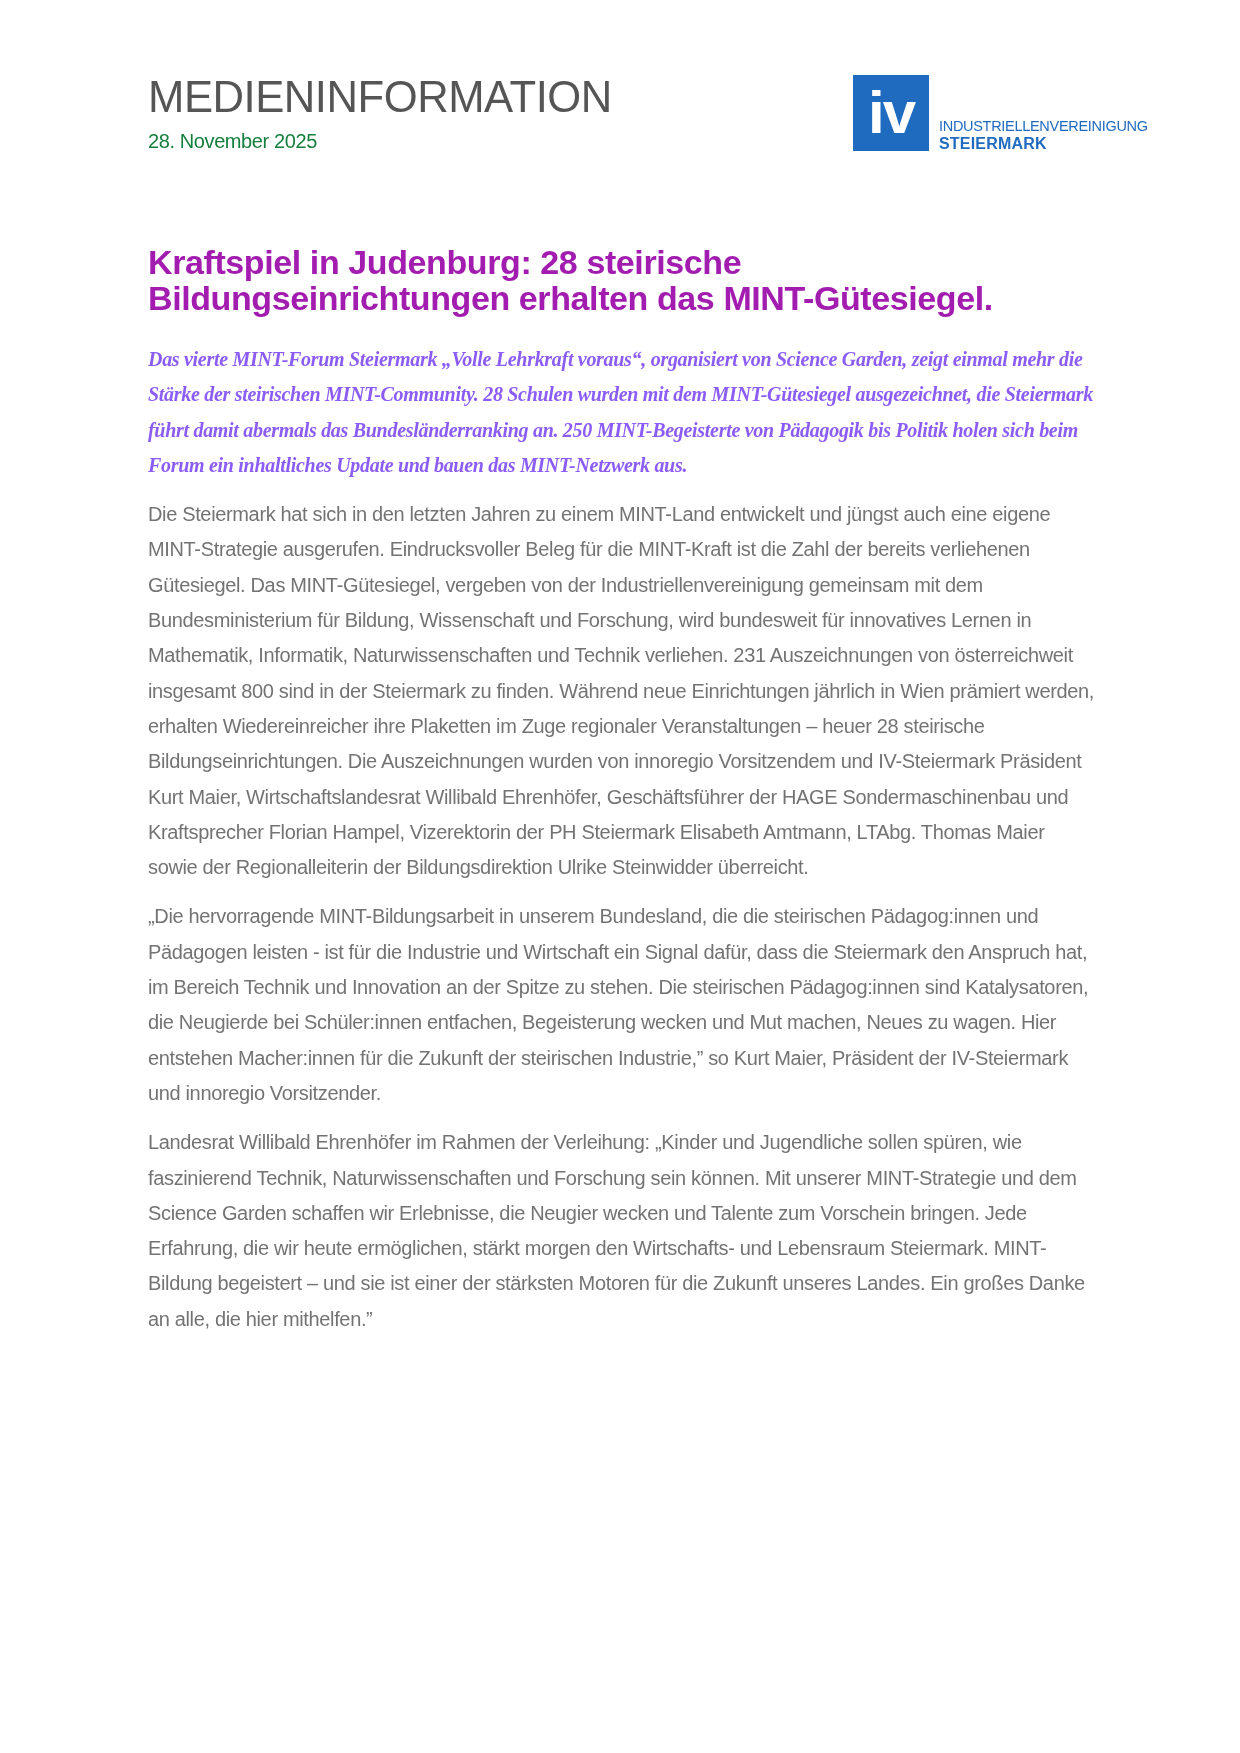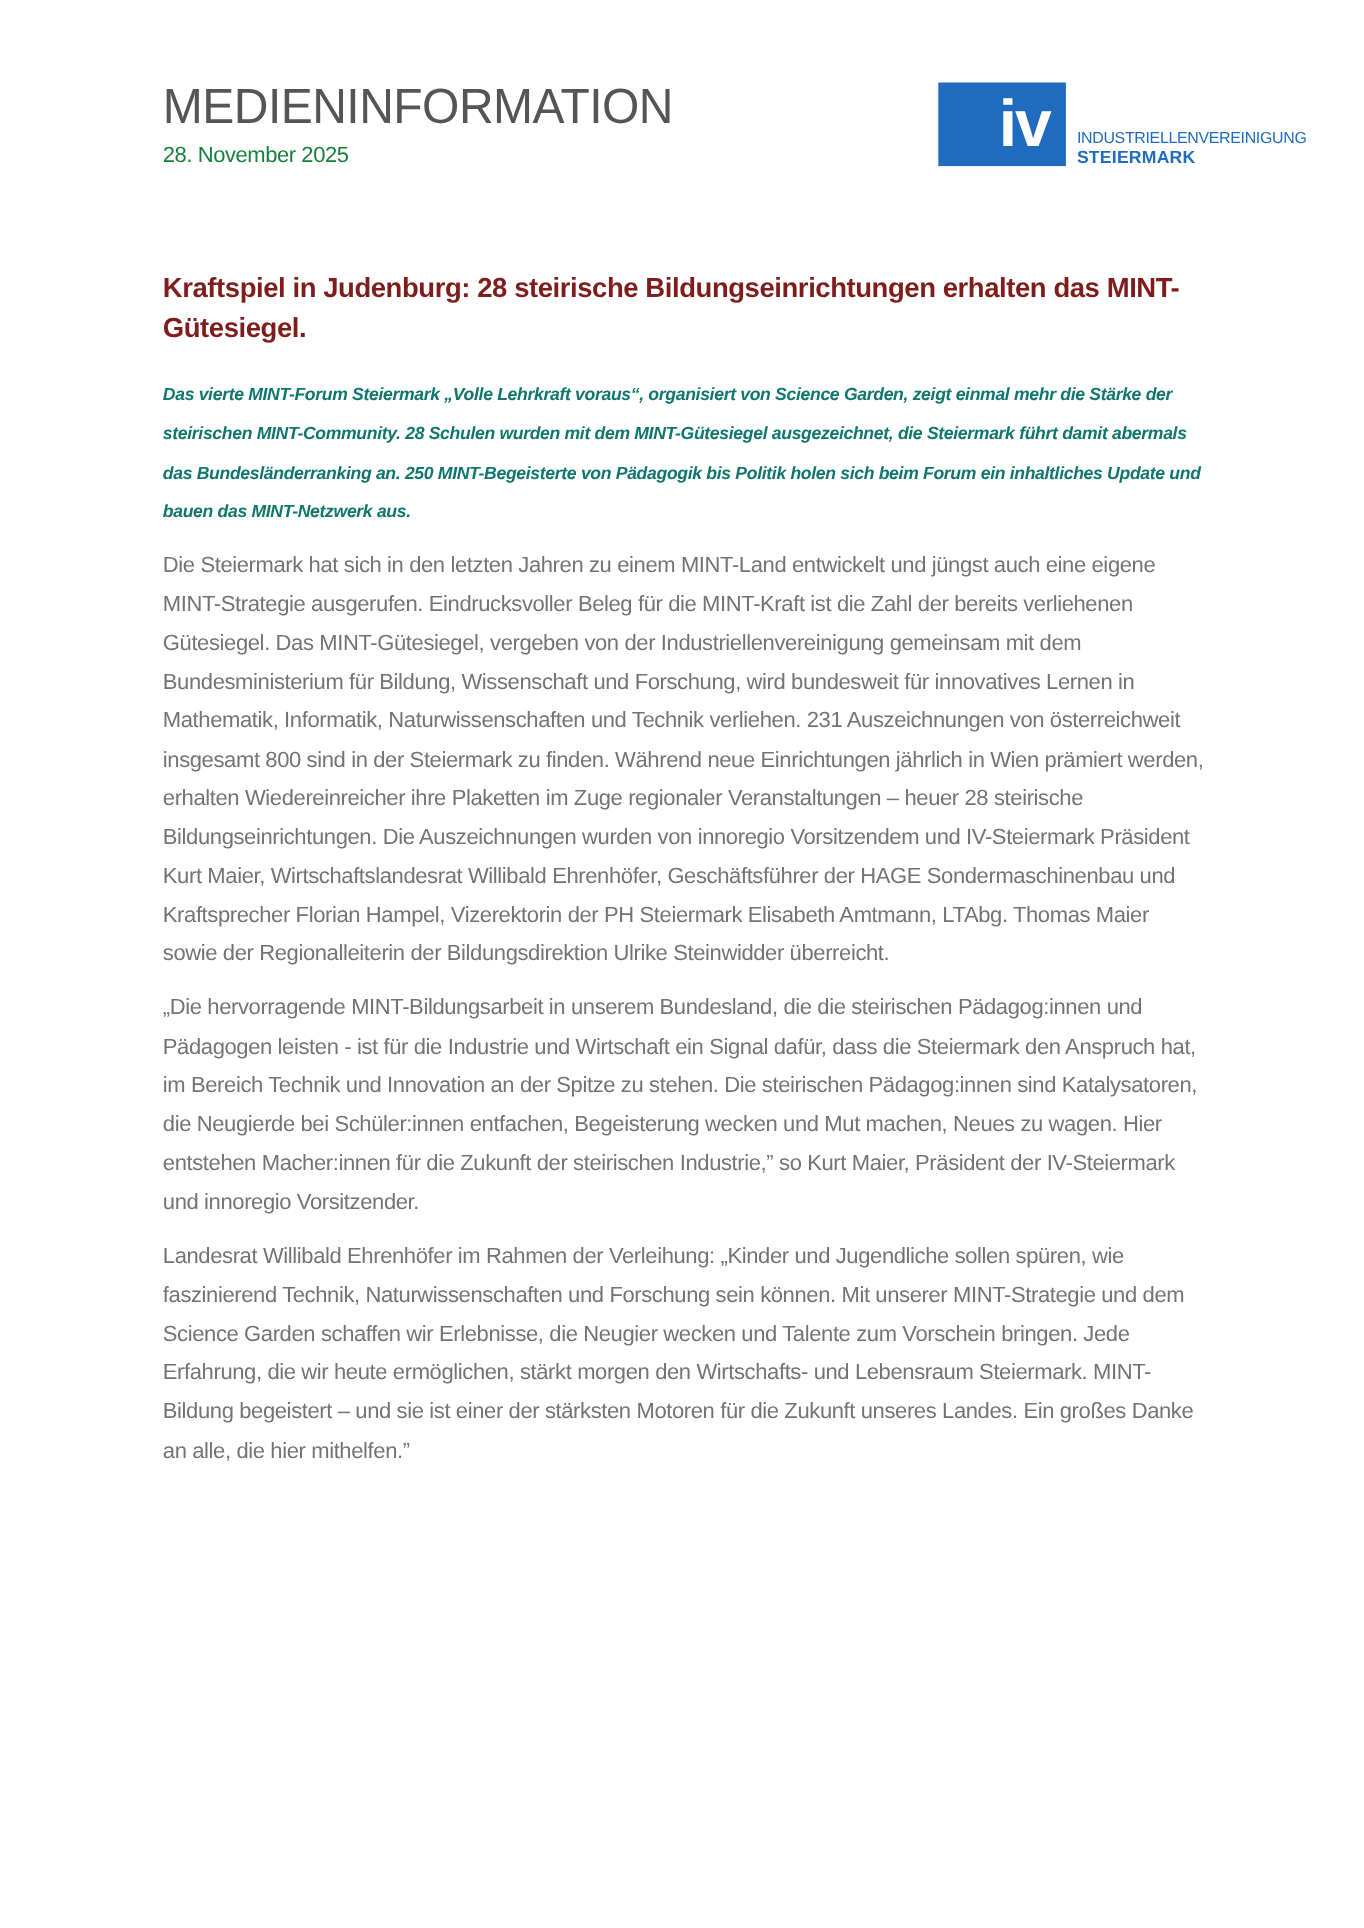--- a/index.html
+++ b/index.html
@@ -17,40 +17,40 @@
       position: absolute; left: 148px; top: 131px;
       font-family: "Liberation Sans", sans-serif;
       font-size: 20px; color: #15803d; letter-spacing: -0.4px; line-height: 1;
     }
 
     .logo { position: absolute; left: 853px; top: 75px; height: 76px; display: flex; align-items: center; }
     .logo-square {
       width: 76px; height: 76px; background: #1f6bbf;
       display: flex; align-items: center; justify-content: center;
       color: #fff; font-family: "Liberation Sans", sans-serif; font-weight: bold;
-      font-size: 60px; line-height: 1; letter-spacing: -2px; padding-left: 40px;
+      font-size: 60px; line-height: 1; letter-spacing: -2px;
     }
     .logo-text { margin-left: 10px; display: flex; flex-direction: column; justify-content: center; }
     .logo-line1 {
       font-family: "Liberation Sans", sans-serif; font-size: 14.5px; color: #1f6bbf;
       letter-spacing: -0.3px; line-height: 1.15; margin-top: 44px;
     }
     .logo-line2 {
       font-family: "Liberation Sans", sans-serif; font-size: 16px; font-weight: bold; color: #1f6bbf;
       letter-spacing: 0.2px; line-height: 1.1;
     }
 
     .content { position: absolute; left: 148px; top: 244px; width: 950px; }
     .headline {
-      font-family: "Liberation Sans", sans-serif; font-weight: bold; color: #7f1d1d;
-      font-size: 25px; line-height: 36px; margin: 0 0 26px 0; letter-spacing: -0.4px;
+      font-family: "Liberation Sans", sans-serif; font-weight: bold; color: #a21caf;
+      font-size: 34px; line-height: 36px; margin: 0 0 26px 0; letter-spacing: -0.4px;
     }
     .lead {
-      font-family: Liberation Sans, sans-serif; font-weight: bold; font-style: italic;
-      color: #0f766e; font-size: 16px; line-height: 35.3px; margin: 0 0 14px 0; letter-spacing: -0.3px;
+      font-family: Liberation Serif, serif; font-weight: bold; font-style: italic;
+      color: #8b5cf6; font-size: 20px; line-height: 35.3px; margin: 0 0 14px 0; letter-spacing: -0.3px;
     }
     .body-p {
       font-family: "Liberation Sans", sans-serif; color: #737373;
       font-size: 20px; line-height: 35.3px; margin: 0 0 14px 0; letter-spacing: -0.35px;
     }
   </style>
 </head>
 <body>
 
 <div class="page">

